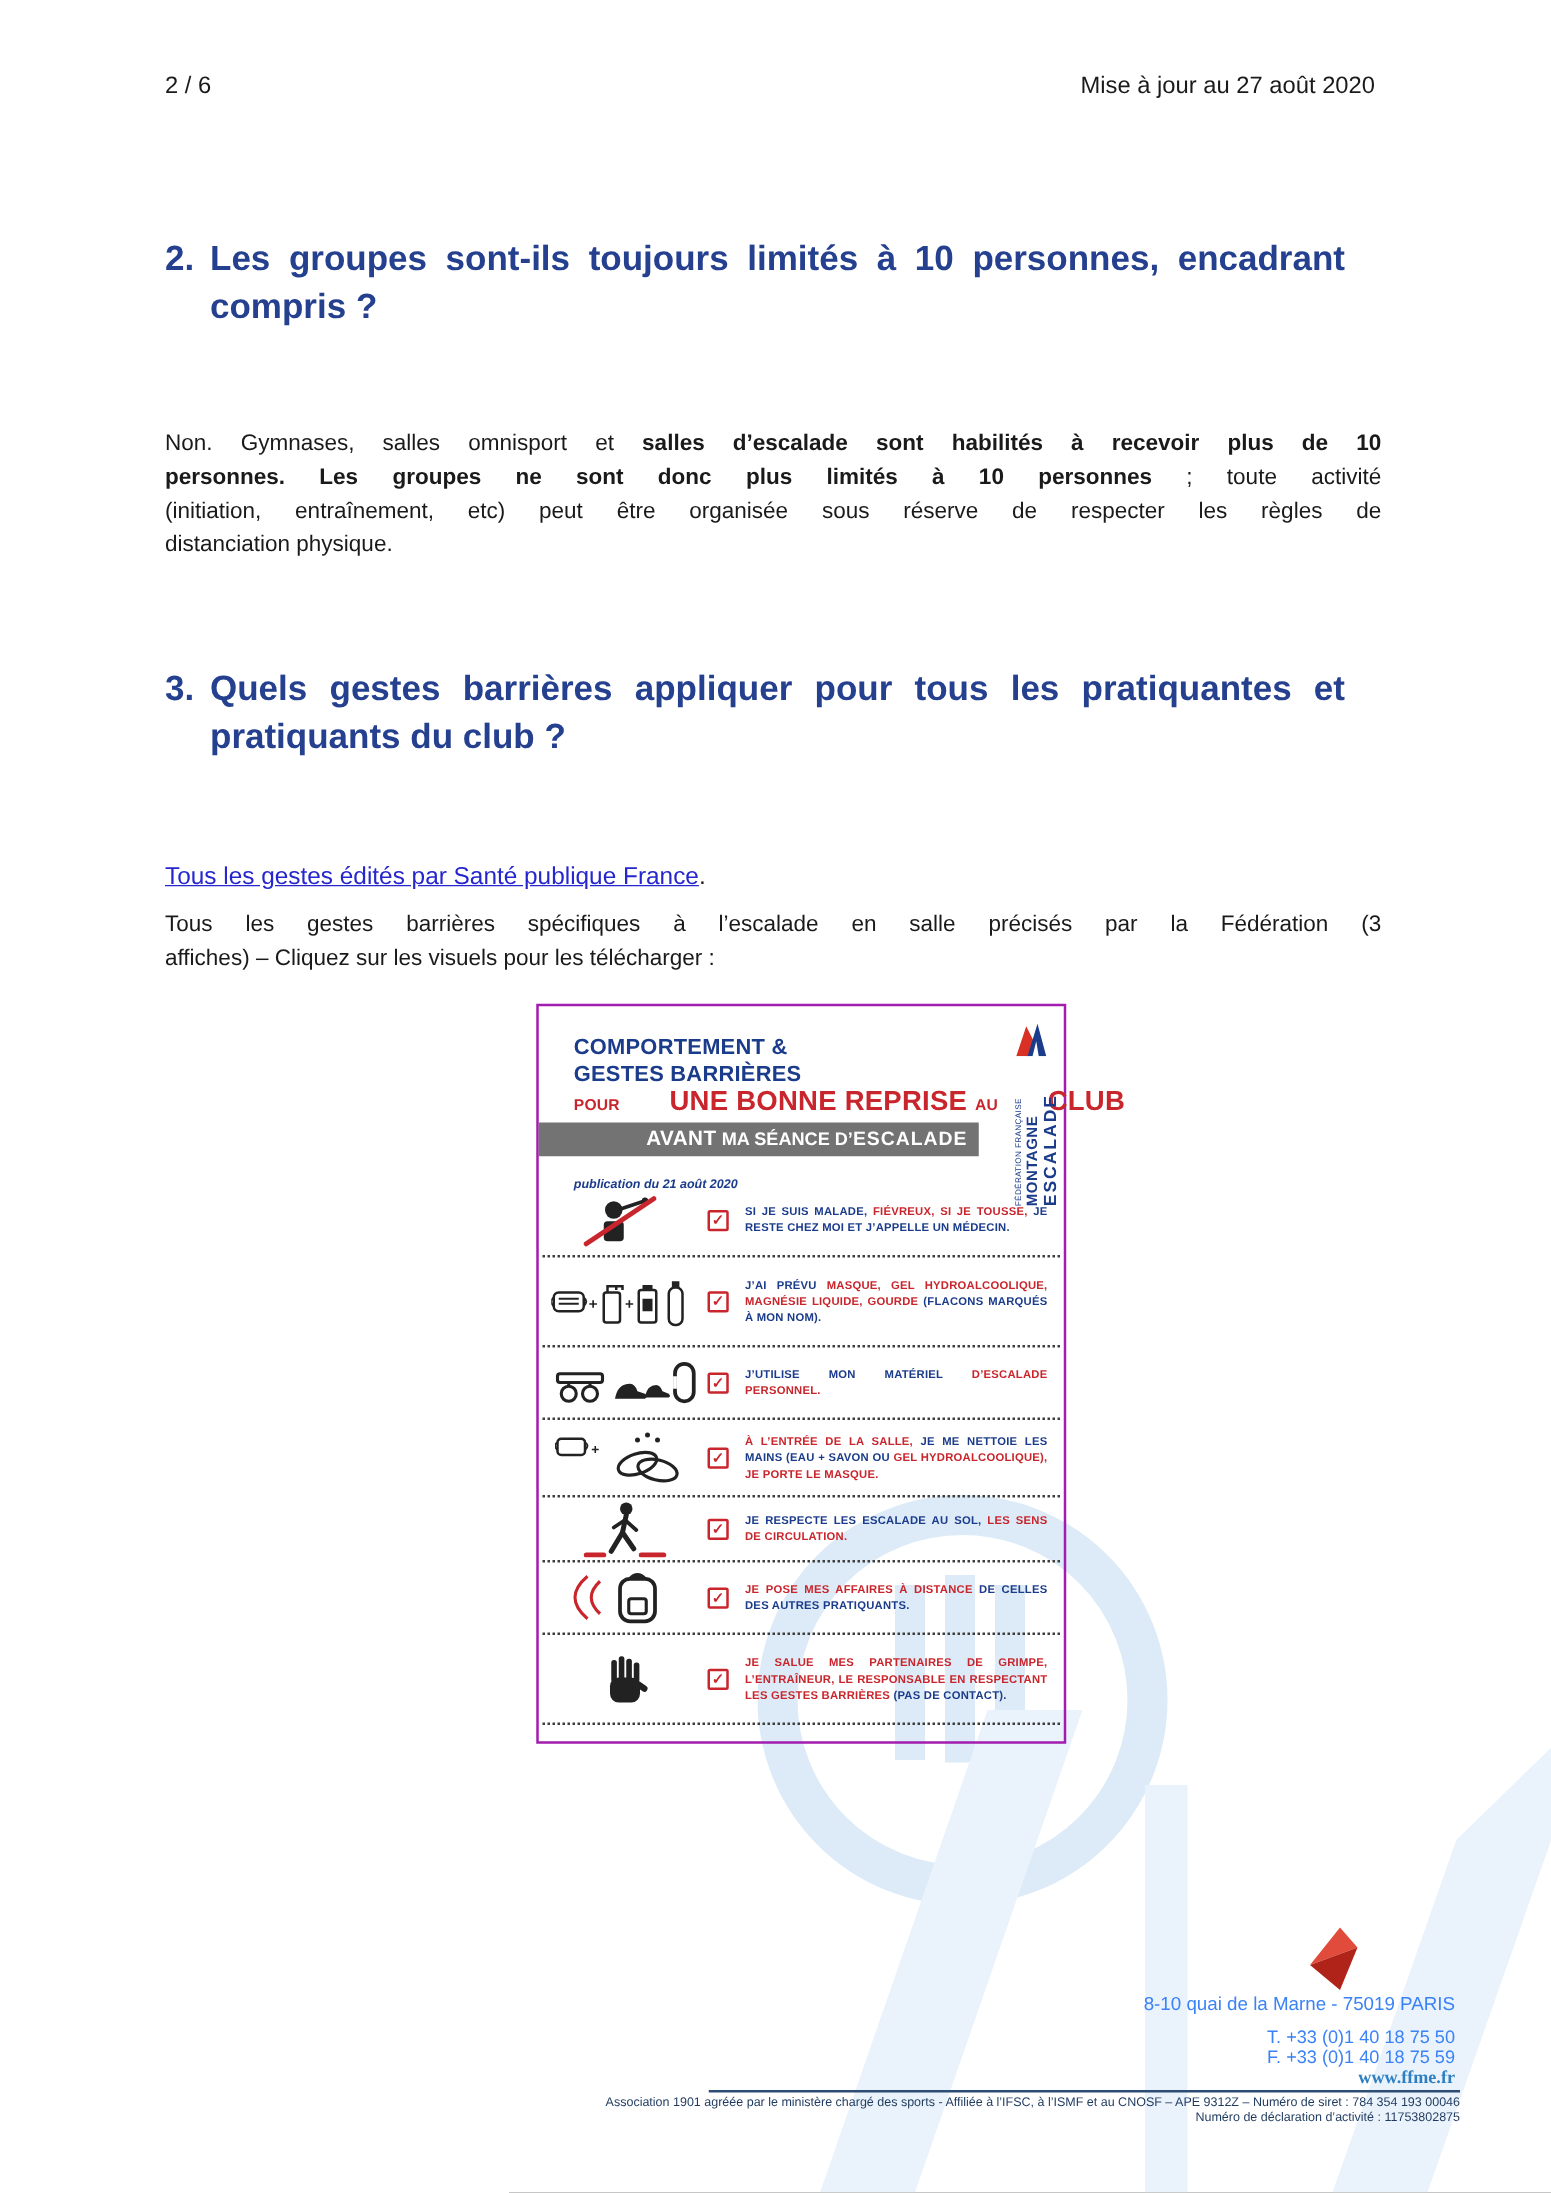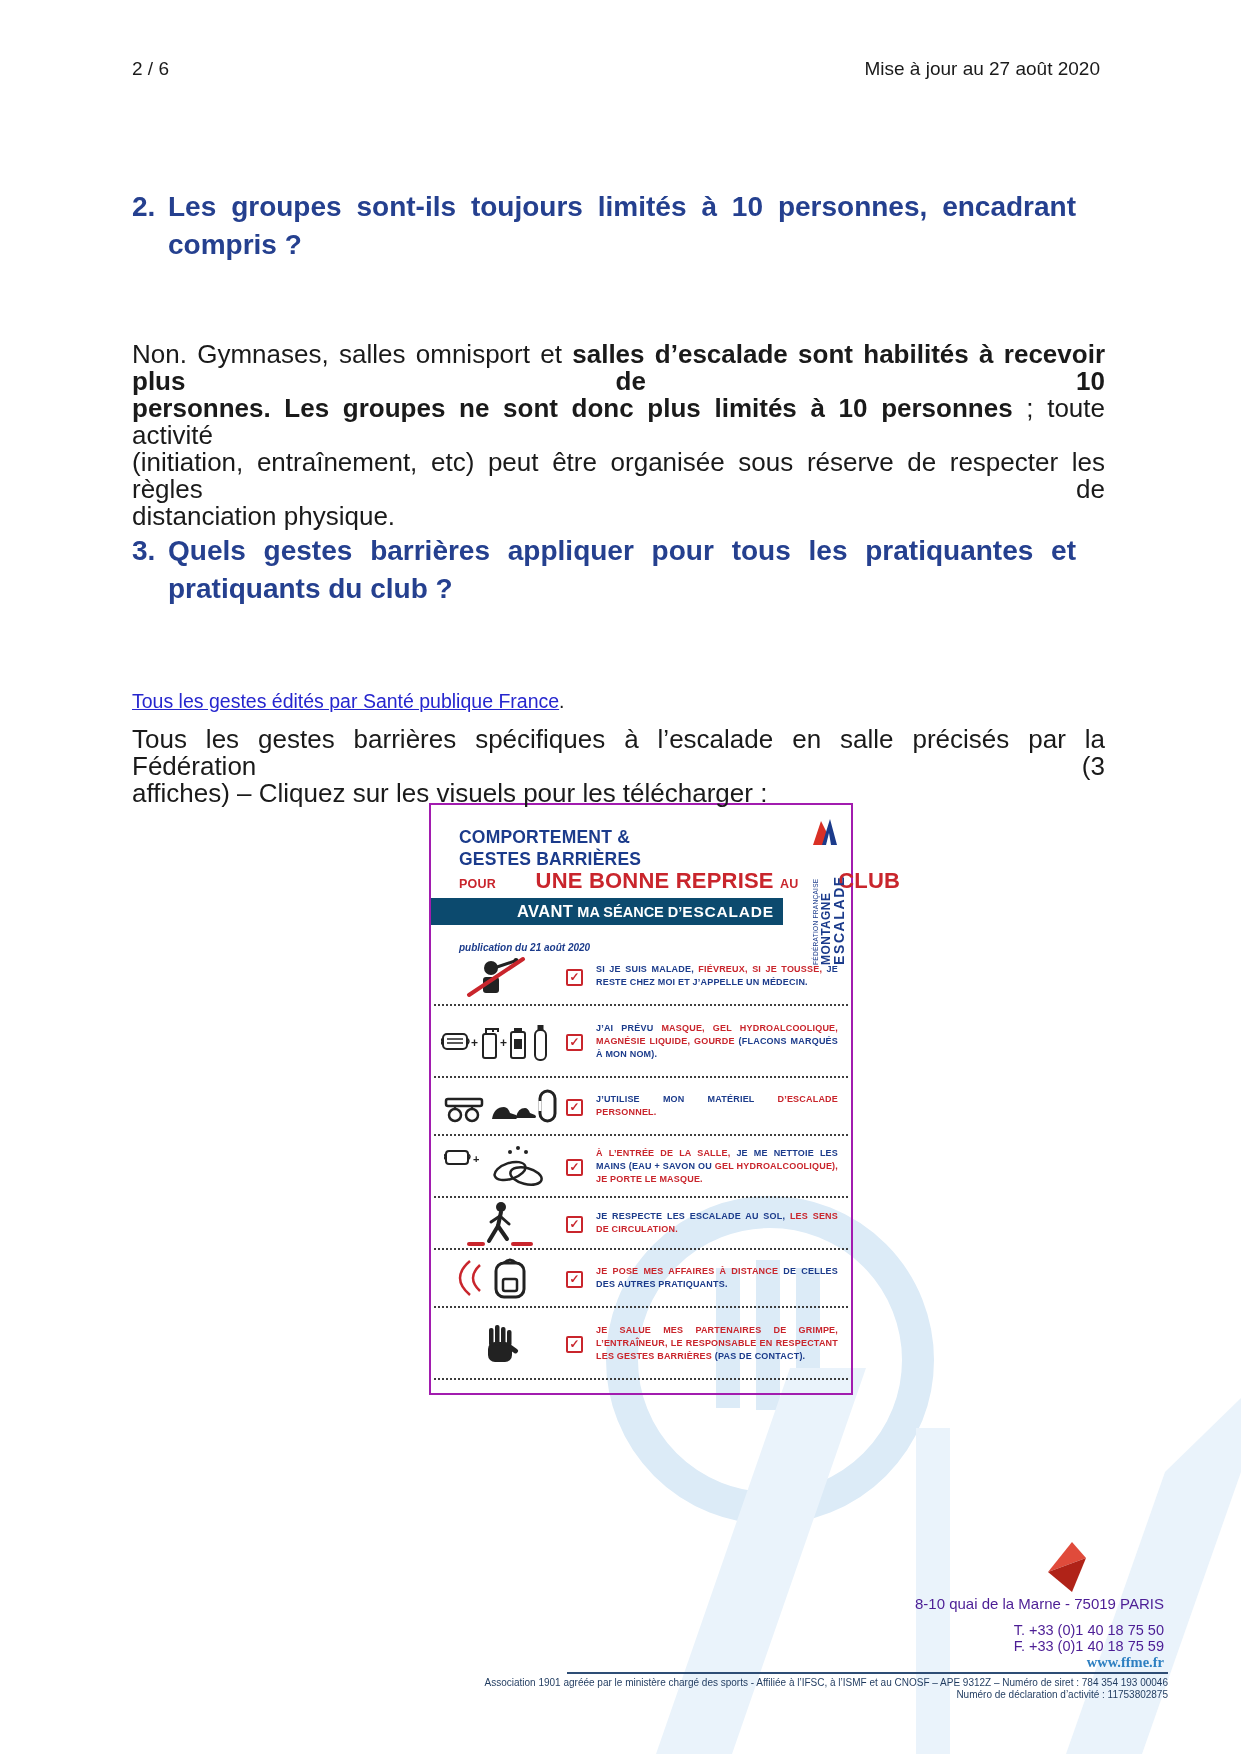--- a/index.html
+++ b/index.html
@@ -13,34 +13,34 @@
   .hdr-l{position:absolute;left:132px;top:58px;font-size:19px;color:#1a1a1a;z-index:2;}
   .hdr-r{position:absolute;right:141px;top:58px;font-size:19px;color:#1a1a1a;z-index:2;}
   
   .hwrap{position:absolute;left:132px;width:944px;display:flex;color:#25408F;
          font-weight:bold;font-size:28px;line-height:38px;z-index:2;}
   .h2w{top:188px;} .h3w{top:532px;}
   .hnum{width:36px;flex:none;}
   .hbody{flex:1;}
   .jl{text-align:justify;text-align-last:justify;}
   
-  .para{position:absolute;left:132px;width:973px;font-size:26px;line-height:27px;
+  .para{position:absolute;left:132px;width:973px;font-size:18px;line-height:27px;
         color:#1a1a1a;z-index:2;}
   .p1{top:341px;} .p2{top:726px;}
   .linkline{position:absolute;left:132px;top:690px;font-size:19.5px;color:#1a1a1a;z-index:2;}
   a.splink{color:#2626CE;text-decoration:underline;cursor:pointer;}
   .b{font-weight:bold;}
   
   .poster{position:absolute;left:429px;top:803px;width:424px;height:592px;
           border:2px solid #a21caf;box-sizing:border-box;z-index:1;cursor:pointer;}
   .pt{position:absolute;left:28px;top:22px;color:#1B3B8B;font-weight:800;
       font-size:17.5px;line-height:21.5px;letter-spacing:.2px;white-space:nowrap;}
   .psub{color:#C9252C;white-space:nowrap;}
   .psub .sm{font-size:12.5px;margin-top:44px;} .psub .lg{font-size:22px;margin-left:36px;}
-  .pbanner{position:absolute;left:0;top:93px;width:352px;height:27px;background:#0c4a6e;
+  .pbanner{position:absolute;left:0;top:93px;width:352px;height:27px;background:#737373;
            color:#fff;text-align:right;padding-right:9px;box-sizing:border-box;
            line-height:27px;white-space:nowrap;}
   .pbanner .b1{font-weight:800;font-size:16.5px;letter-spacing:.4px;}
   .pbanner .b2{font-weight:700;font-size:14.5px;}
   .pbanner .b3{font-weight:800;font-size:15.5px;letter-spacing:.8px;}
   .ppub{position:absolute;left:28px;top:137px;font-style:italic;font-weight:bold;
         font-size:10px;color:#1B3B8B;}
   .vlogo{position:absolute;right:4px;top:10px;width:58px;height:152px;}
   .vglyph{position:absolute;top:0;right:9px;}
   .vtext{position:absolute;right:0;top:32px;height:118px;writing-mode:vertical-rl;
@@ -54,21 +54,21 @@
   .rh58{height:58px;} .rh72{height:72px;} .rh62{height:62px;} .rh52{height:52px;}
   .pic{width:128px;flex:none;display:flex;align-items:center;justify-content:center;gap:3px;}
   .chk{width:30px;flex:none;}
   .ckbox{display:inline-block;width:13px;height:13px;border:2px solid #C9252C;color:#C9252C;
          font-size:12px;line-height:13px;text-align:center;font-weight:bold;border-radius:2px;}
   .ptxt{flex:1;font-size:9px;font-weight:bold;line-height:13px;letter-spacing:.2px;
         text-align:justify;padding-right:6px;}
   .sN{color:#1B3B8B;} .sR{color:#C9252C;}
   
   .flogo{position:absolute;left:1042px;top:1538px;z-index:2;}
-  .ftxt{position:absolute;right:77px;color:#4c1d95;z-index:2;white-space:nowrap;}
+  .ftxt{position:absolute;right:77px;color:#3b82f6;z-index:2;white-space:nowrap;}
   .faddr{top:1595px;font-size:15px;}
   .fpt{top:1622px;font-size:14.5px;}
   .fpf{top:1638px;font-size:14.5px;}
   .fweb{top:1654px;font-size:14.5px;font-weight:bold;color:#2D7FC1;cursor:pointer;font-family:Liberation Serif, serif;}
   .frule{position:absolute;left:567px;top:1672px;width:601px;border-top:2px solid #2E4D75;z-index:2;}
   .flegal{position:absolute;right:73px;top:1677px;width:780px;text-align:right;
           font-size:10px;line-height:12px;color:#1F3A5F;z-index:2;}
 </style>
 </head>
 <body>

